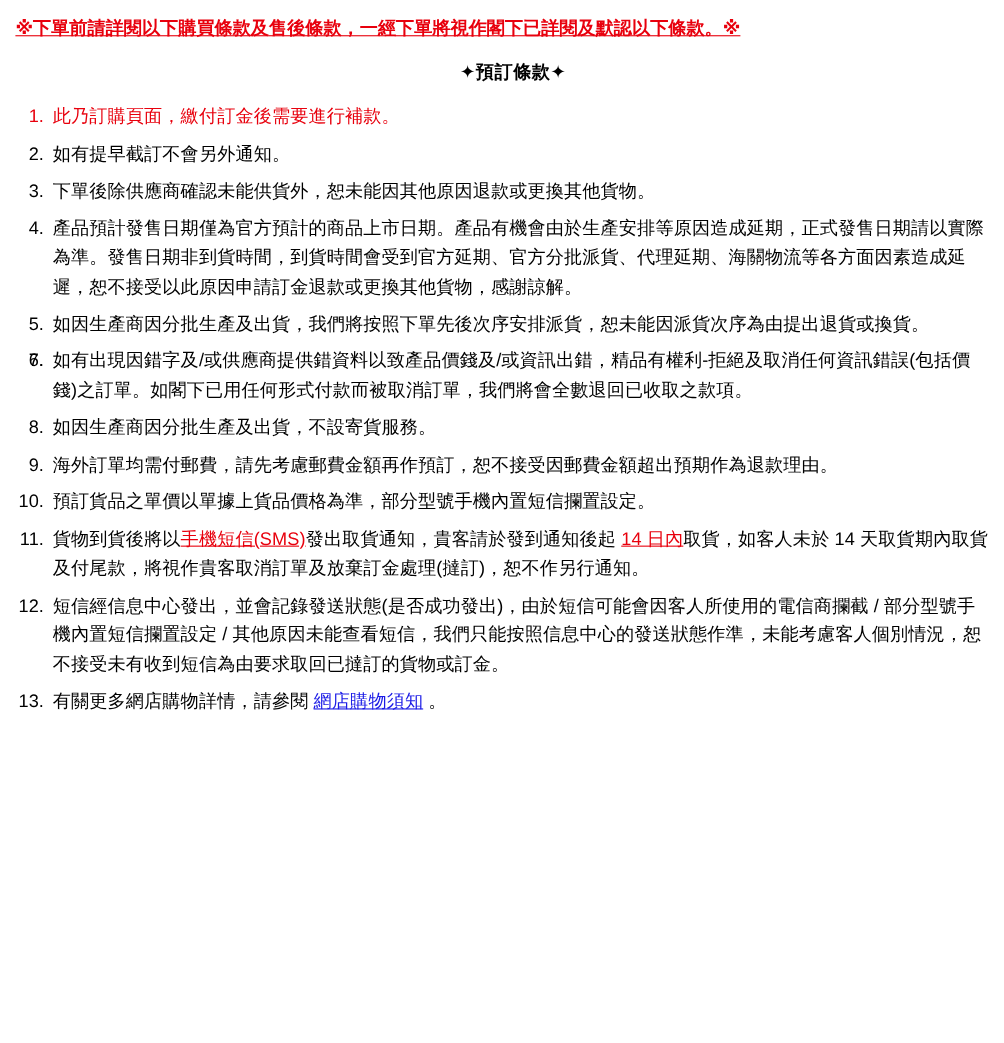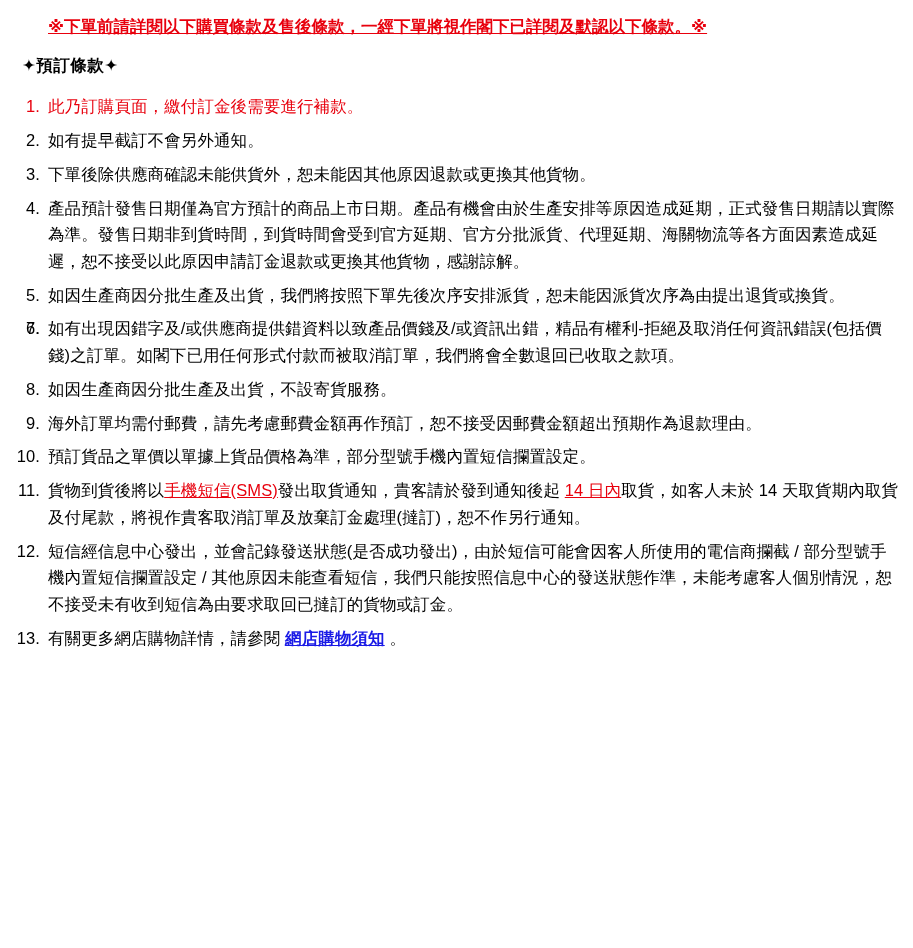--- a/index.html
+++ b/index.html
@@ -22,27 +22,27 @@
     color: #e8000d;
     font-weight: bold;
     font-size: 16.5px;
     text-align: left;
     letter-spacing: 0px;
     margin: 6px 0 18px 0;
     line-height: 1.3;
   }
   .header-note .u {
     text-decoration: underline;
-    margin-left: 34px;
   }
   .section-title {
     font-size: 16.5px;
     font-weight: bold;
-    margin: 0 0 16px 8px;
+    margin: 0 0 16px 20px;
     letter-spacing: 0.5px;
+    text-align: center;
   }
   ol.terms {
     list-style: none;
     margin: 0;
     padding: 0;
   }
   ol.terms > li {
     position: relative;
     padding-left: 34px;
     margin-bottom: 7px;
@@ -66,21 +66,21 @@
     text-decoration: underline;
   }
   .red-u {
     color: #e8000d;
     text-decoration: underline;
     text-align: right;
   }
   a.link {
     color: #1a1ae6;
     text-decoration: underline;
-    font-weight: bold;
+    font-weight: normal;
   }
   .spacer {
     height: 14px;
   }
 </style>
 </head>
 <body>
 
 <div class="page">
 

